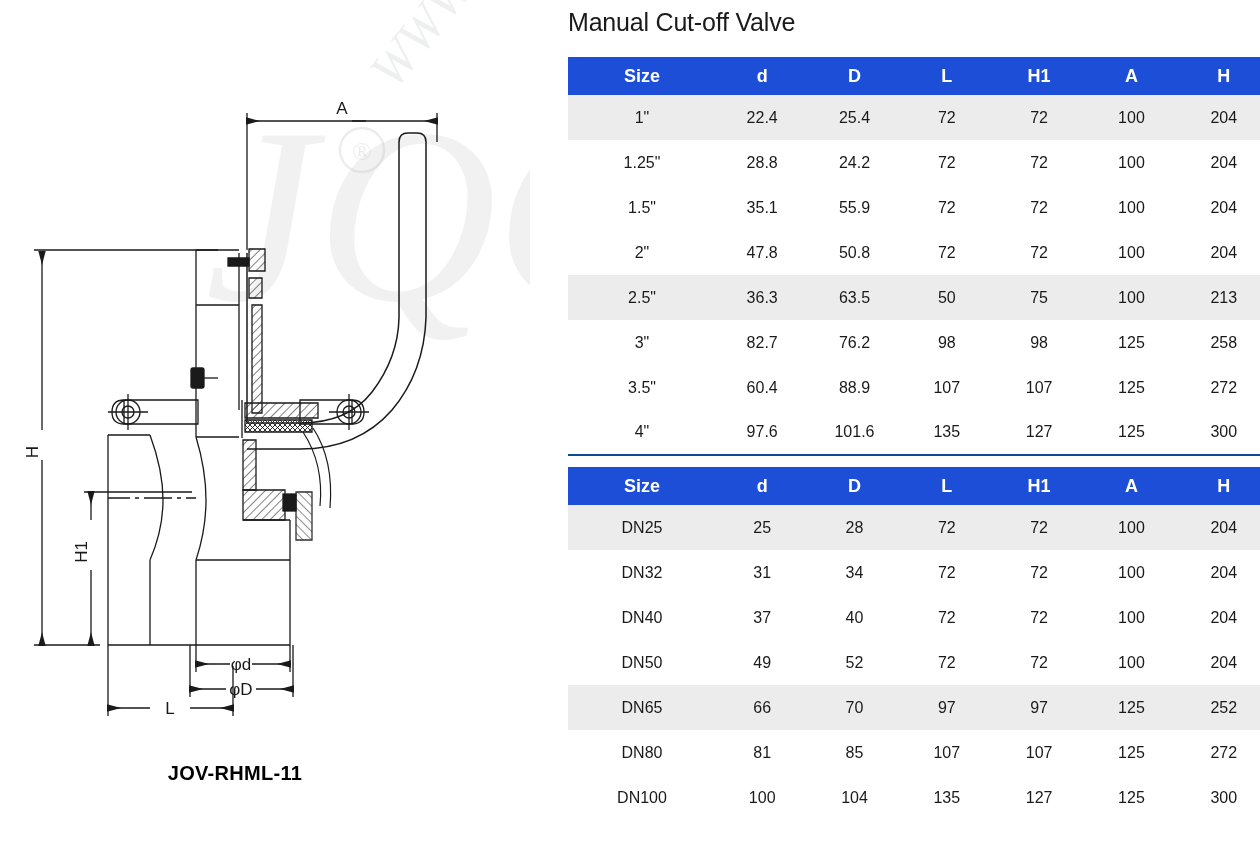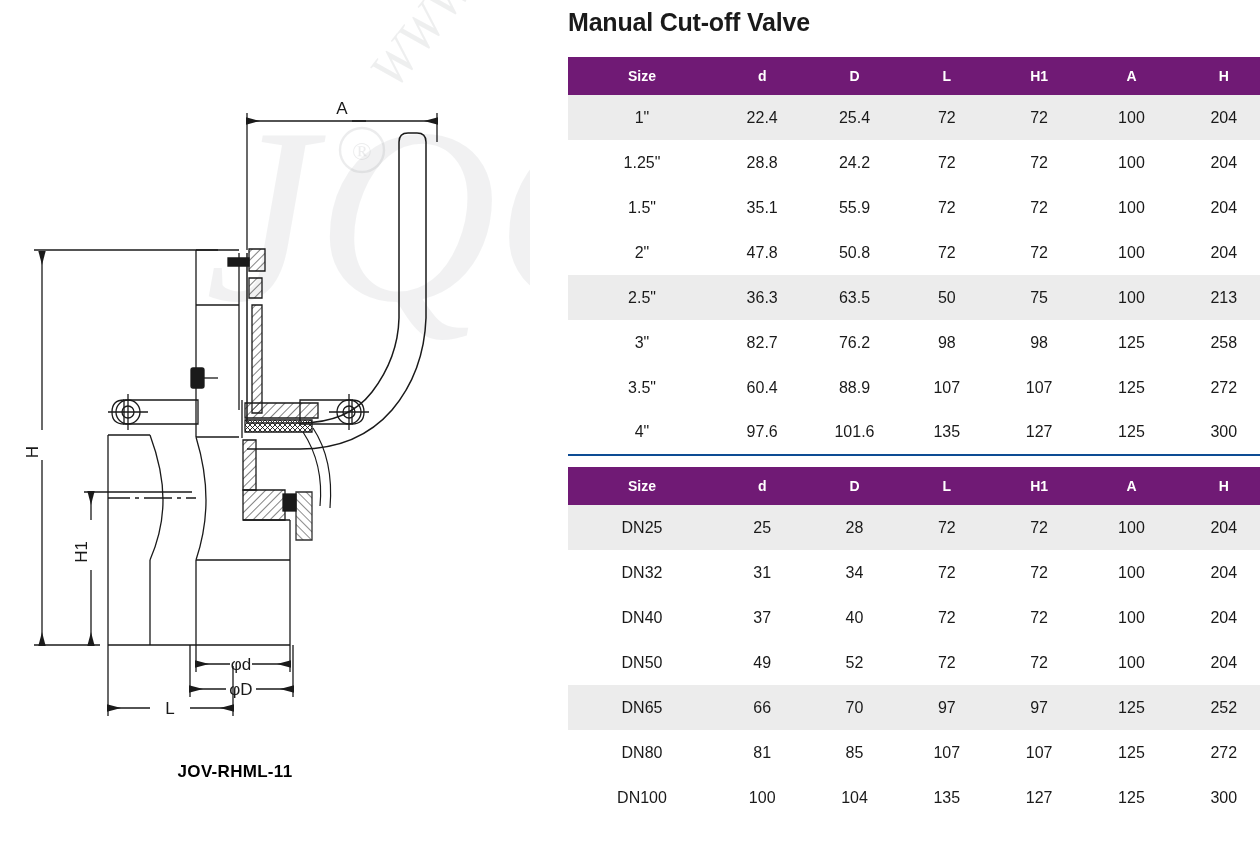--- a/index.html
+++ b/index.html
@@ -21,55 +21,55 @@
     left: 0; top: 0;
     width: 530px; height: 853px;
   }
   #drawing-svg { display: block; width: 530px; height: 853px; }
 
   #model-label {
     position: absolute;
     left: 0; top: 762px;
     width: 470px;
     text-align: center;
-    font-size: 17px;
+    font-size: 20px;
     font-weight: bold;
     letter-spacing: .3px;
     color: #000000;
   }
 
   
   #content-pane {
     position: absolute;
     left: 530px; top: 0;
     width: 730px; height: 853px;
   }
   #page-title {
     position: absolute;
     left: 38px; top: 8px;
     font-size: 25px;
-    font-weight: bold;
+    font-weight: normal;
     color: #1a1a1a;
     letter-spacing: -.2px;
   }
 
   .spec-table {
     position: absolute;
     left: 38px;
     width: 702px;
     border-collapse: collapse;
     table-layout: fixed;
   }
   #table-imperial { top: 57px; }
   #table-metric   { top: 467px; }
 
   .spec-table thead th {
-    background: #701a75;
+    background: #1d4ed8;
     color: #ffffff;
-    font-size: 14px;
+    font-size: 18px;
     font-weight: bold;
     height: 38px;
     text-align: center;
     vertical-align: middle;
     border: none;
   }
   .spec-table tbody td {
     height: 45px;
     text-align: center;
     vertical-align: middle;

